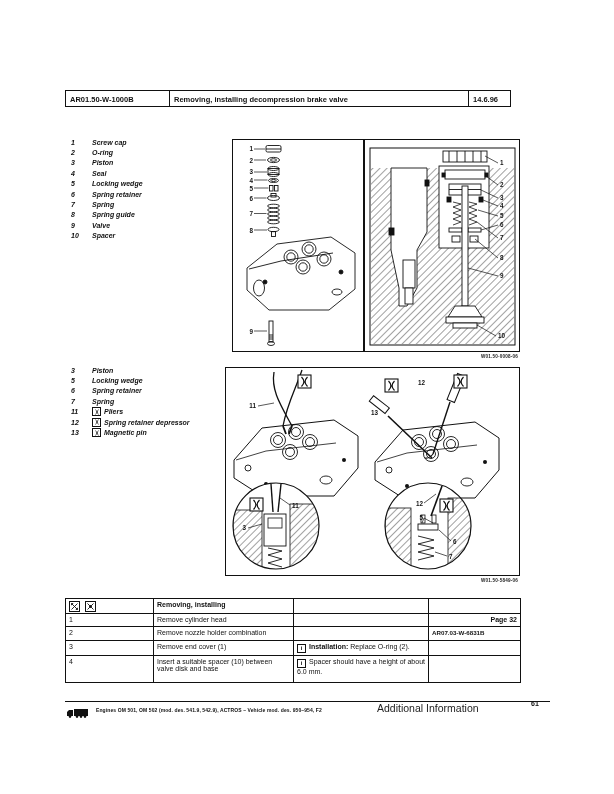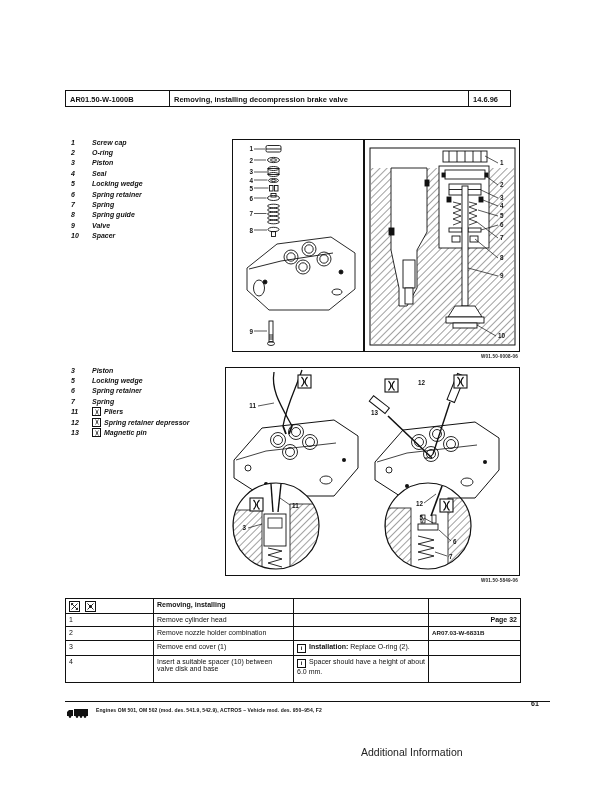--- a/index.html
+++ b/index.html
@@ -48,21 +48,21 @@
             font-weight:700;text-align:center;line-height:6.5px;margin-right:3px;
             font-style:normal;vertical-align:-1px;}
   .note-prefix{font-weight:700;}
   .ref-page{text-align:right;font-weight:700;}
   .ref-doc{font-size:6.2px;font-weight:700;}
 
   
   .footer-rule{left:65px;top:701px;width:485px;height:1.4px;background:#111;}
   .truck{left:66px;top:704px;}
   .footer-left{left:96px;top:707px;font-size:5px;font-weight:700;letter-spacing:.1px;white-space:nowrap;}
-  .add-info{left:361px;top:702px;font-size:10.5px;font-weight:400;color:#222;margin-top:44px;}
+  .add-info{left:377px;top:702px;font-size:10.5px;font-weight:400;color:#222;}
   .pagenum{left:531px;top:700px;font-size:7px;font-weight:700;}
 </style>
 </head>
 <body>
 
 <div class="page">
 
   <div class="abs header-table">
     <div class="ht-cell ht-doc">AR01.50-W-1000B</div>
     <div class="ht-cell ht-title">Removing, installing decompression brake valve</div>

